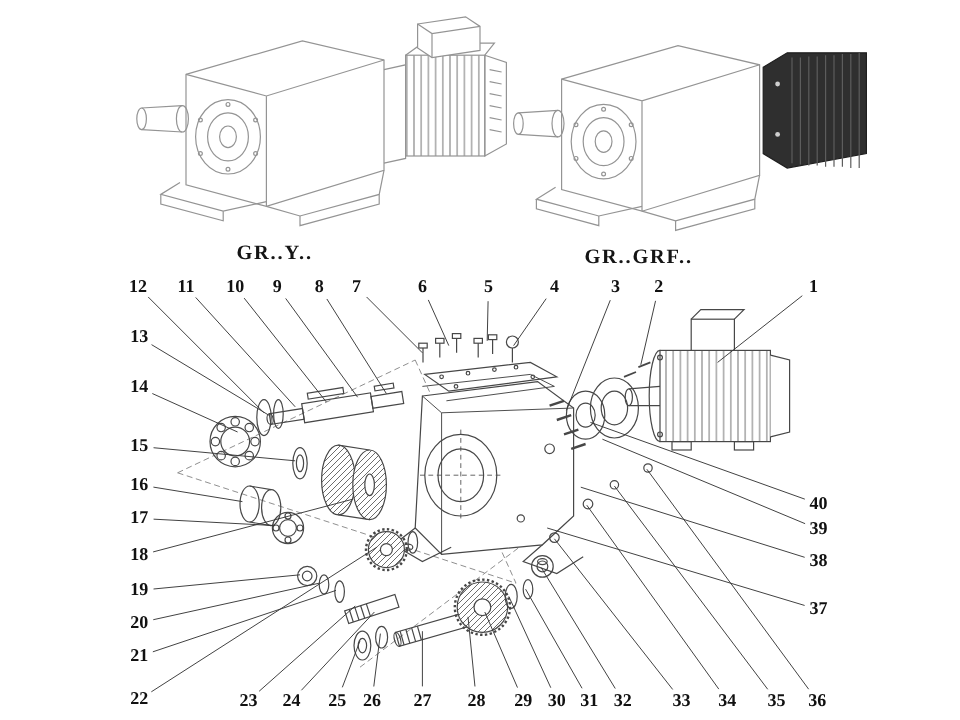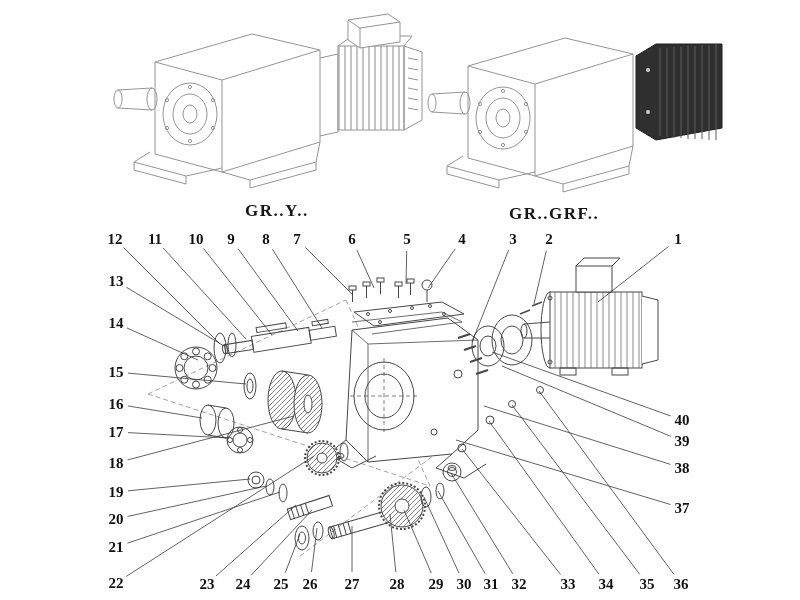--- a/index.html
+++ b/index.html
@@ -5,22 +5,22 @@
   html,body{margin:0;padding:0;background:#ffffff;}
   .canvas{
     position:relative;width:800px;height:600px;background:#ffffff;overflow:hidden;
     font-family:"Liberation Serif",serif;
   }
   svg.layer{position:absolute;left:0;top:0;}
   .model-label{
     position:absolute;font-weight:bold;font-size:17px;color:#151515;letter-spacing:1.5px;
     font-family:"Liberation Serif",serif;
   }
-  .model-label.left{left:197px;top:201px;margin-left:48px;}
-  .model-label.right{left:509px;top:204px;}
+  .model-label.left{left:197px;top:201px;}
+  .model-label.right{left:487px;top:204px;}
   .callout{
     font-family:"Liberation Serif",serif;font-weight:bold;font-size:15px;fill:#111;
     text-anchor:middle;dominant-baseline:central;
   }
   .leader{stroke:#3a3a3a;stroke-width:0.8;fill:none;}
 </style>
 </head>
 <body>
 
 <div class="canvas">

